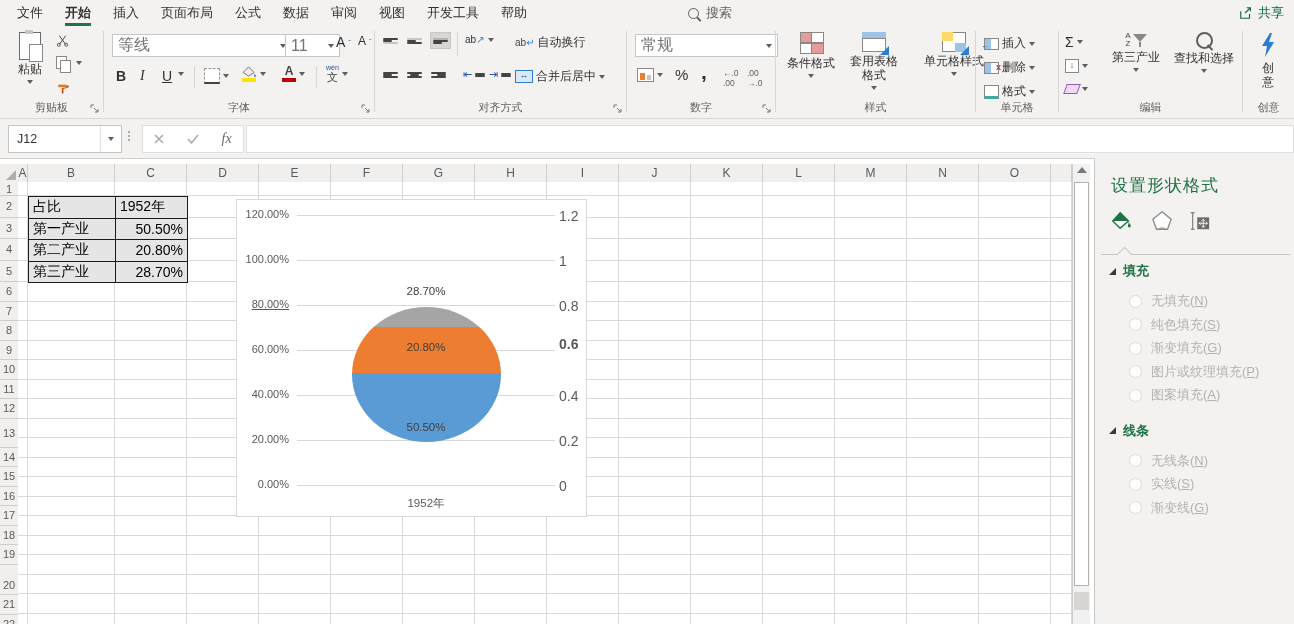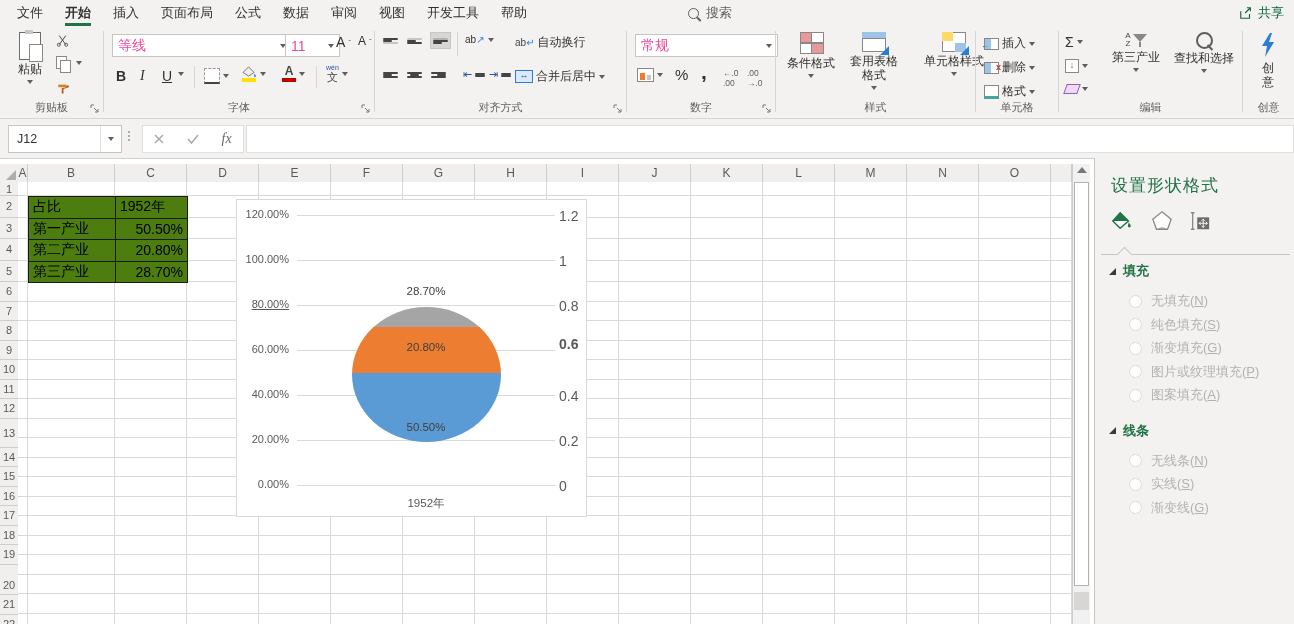--- a/index.html
+++ b/index.html
@@ -13,21 +13,21 @@
   #searchbox{display:flex;align-items:center;margin-left:150px;color:#605e5c;font-size:13px;gap:7px;}
   #share{position:absolute;right:10px;top:0;height:26px;display:flex;align-items:center;gap:5px;color:#0b6a3c;font-size:13px;}
   .mag{width:9px;height:9px;border:1.5px solid #605e5c;border-radius:50%;position:relative;display:inline-block;}
   .mag::after{content:"";position:absolute;width:1.5px;height:5px;background:#605e5c;left:9px;top:8px;transform:rotate(-45deg);}
   
   #ribbon{position:absolute;top:26px;left:0;right:0;height:92px;background:#f3f2f1;border-bottom:1px solid #d8d6d4;}
   .rgroup{position:absolute;top:0;height:91px;}
   .glabel{position:absolute;bottom:2px;left:0;right:0;text-align:center;font-size:11px;color:#605e5c;}
   .rsep{position:absolute;top:5px;height:81px;width:1px;background:#d8d6d4;}
   .caret{display:inline-block;width:0;height:0;border-left:3.5px solid transparent;border-right:3.5px solid transparent;border-top:4px solid #605e5c;vertical-align:middle;}
-  .combo{position:absolute;background:#fff;border:1px solid #c8c6c4;display:flex;align-items:center;font-size:14px;color:#ec4899;padding:0 5px;justify-content:space-between;}
+  .combo{position:absolute;background:#fff;border:1px solid #c8c6c4;display:flex;align-items:center;font-size:16px;color:#737373;padding:0 5px;justify-content:space-between;}
   .sbtn{position:absolute;display:flex;align-items:center;gap:3px;color:#323130;font-size:12px;}
   .launcher{position:absolute;bottom:4px;right:4px;}
   .bigbtn{position:absolute;top:6px;display:flex;flex-direction:column;align-items:center;justify-content:flex-start;gap:3px;font-size:12px;text-align:center;line-height:1.15;color:#323130;}
   .il{display:block;height:2px;background:#444;border-radius:1px;}
   .alicon{display:inline-flex;flex-direction:column;justify-content:center;width:15px;height:13px;}
   .pressed{background:#d8d6d4;outline:1px solid #c8c6c4;}
   .ubar{display:block;height:4px;width:14px;margin-top:1px;}
   .gridicon{display:inline-block;border:1px solid #8a8886;background:#fff;}
   
   #fbar{position:absolute;top:119px;left:0;right:0;height:39px;background:#f3f2f1;border-bottom:1px solid #d2d0ce;}
@@ -44,21 +44,21 @@
   #colheaders{position:absolute;left:18px;top:164px;width:1054px;height:18px;display:flex;background:#f0efee;border-bottom:1px solid #c9c7c5;overflow:hidden;}
   .ch{height:18px;line-height:18px;text-align:center;font-size:12px;color:#5a5a5a;border-right:1px solid #cfcdcb;box-sizing:border-box;overflow:hidden;flex:none;}
   #rowheaders{position:absolute;left:0;top:182px;width:18px;height:442px;background:#f0efee;border-right:1px solid #c9c7c5;overflow:hidden;}
   .rh{box-sizing:border-box;border-bottom:1px solid #cfcdcb;font-size:11px;color:#5a5a5a;display:flex;align-items:center;justify-content:center;}
   #gridarea{position:absolute;left:18px;top:182px;width:1054px;height:442px;background:#fff;overflow:hidden;}
   #vlines{position:absolute;inset:0;display:flex;}
   #vlines i{height:100%;border-right:1px solid #d9d9d9;box-sizing:border-box;flex:none;}
   #hlines{position:absolute;inset:0;}
   #hlines i{display:block;border-bottom:1px solid #d9d9d9;box-sizing:border-box;}
   
-  #datatable{position:absolute;left:10px;top:14px;display:grid;grid-template-columns:87px 72px;background:#4d7c0f;border-top:1px solid #1a1a1a;border-left:1px solid #1a1a1a;}
+  #datatable{position:absolute;left:10px;top:14px;display:grid;grid-template-columns:87px 72px;background:#e5e5e5;border-top:1px solid #1a1a1a;border-left:1px solid #1a1a1a;}
   #datatable .tc{box-sizing:border-box;height:21.5px;border-right:1px solid #1a1a1a;border-bottom:1px solid #1a1a1a;font-size:14px;color:#000;display:flex;align-items:center;padding:0 4px;}
   #datatable .num{justify-content:flex-end;}
   
   #chartbox{position:absolute;left:218px;top:17px;width:351px;height:318px;background:#fff;border:1px solid #d9d9d9;box-sizing:border-box;}
   .gline{position:absolute;left:60px;width:258px;height:1px;background:#d9d9d9;}
   .tickL{position:absolute;left:0;width:52px;text-align:right;font-size:11px;color:#595959;}
   .tickR{position:absolute;left:322px;font-size:14px;color:#595959;}
   #ellipse{position:absolute;left:115px;top:107px;width:149px;height:135px;border-radius:50%;overflow:hidden;}
   #ellipse i{display:block;}
   .dlabel{position:absolute;left:114px;width:150px;text-align:center;font-size:11.5px;color:#404040;}

